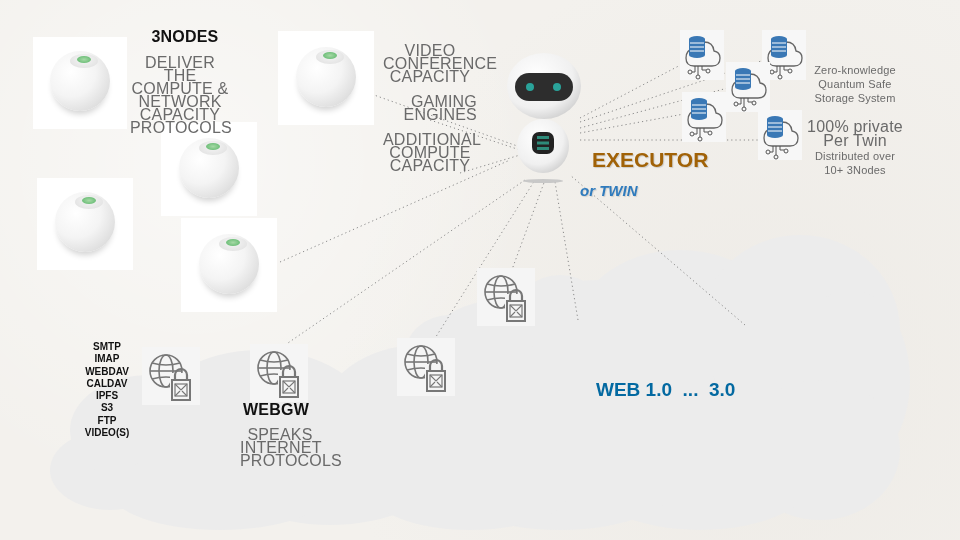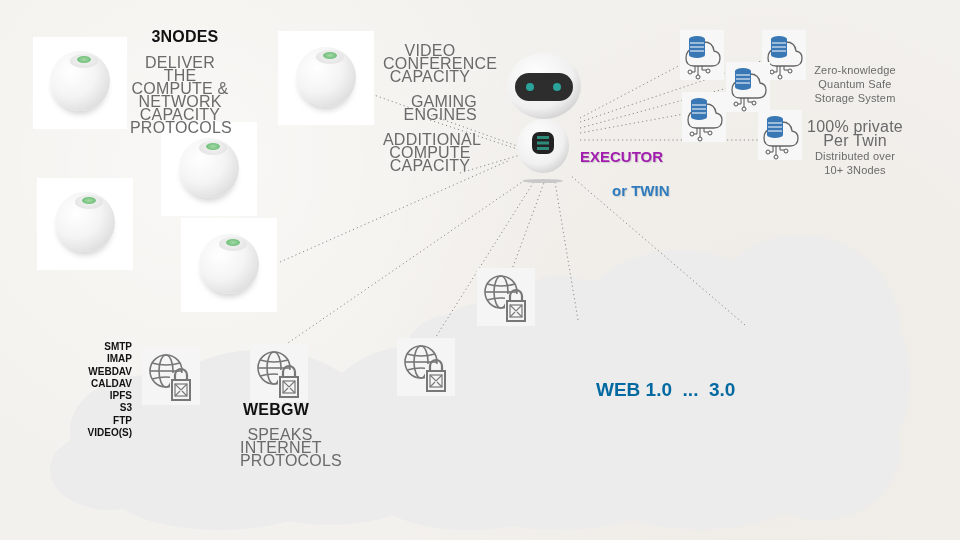--- a/index.html
+++ b/index.html
@@ -27,21 +27,21 @@
   .node-cap {
     position:absolute; border-radius:50%;
     background: radial-gradient(ellipse at 50% 40%, #f6f6f6 0%, #dedede 100%);
   }
   .node-screen {
     position:absolute; border-radius:50%;
     background: radial-gradient(ellipse at 50% 50%, #a6d9a6 0%, #6fbf7a 70%, #58a867 100%);
   }
   .txt { position:absolute; text-align:center; color:#6a6a6a; font-size:16px; line-height:13px; letter-spacing:0.2px; }
   .txt-bold { font-weight:bold; color:#111; }
-  .title-exec { position:absolute; font-weight:bold; font-size:15px; color:#a21caf; text-shadow:1px 1px 1px rgba(0,0,0,0.15); }
+  .title-exec { position:absolute; font-weight:bold; font-size:21px; color:#a16207; text-shadow:1px 1px 1px rgba(0,0,0,0.15);margin-left:12px; }
   .title-twin { position:absolute; font-weight:bold; font-size:15px; color:#2f7bbd; text-shadow:1px 1px 1px rgba(0,0,0,0.12); }
   .web-label { position:absolute; font-weight:bold; font-size:19px; color:#0369a1; }
   .proto-list { position:absolute; text-align:center; font-size:10px; line-height:12.3px; font-weight:bold; color:#111; }
 </style>
 </head>
 <body>
 
 <div class="bg-texture"></div>
 
 <svg class="layer" width="960" height="540">
@@ -153,21 +153,21 @@
   <g>
     <ellipse cx="543" cy="146" rx="26" ry="27" fill="url(#robotShell)"></ellipse>
     <rect x="532" y="132" width="22" height="22" rx="7" fill="#222"></rect>
     <rect x="537" y="136" width="12" height="3" fill="#2e8b7a"></rect>
     <rect x="537" y="141.5" width="12" height="3" fill="#2e8b7a"></rect>
     <rect x="537" y="147" width="12" height="3" fill="#2e8b7a"></rect>
   </g>
   <ellipse cx="543" cy="181" rx="20" ry="2" fill="#c8c8c8"></ellipse>
 </svg>
 <div class="title-exec" style="left:580px;top:148px;">EXECUTOR</div>
-<div class="title-twin" style="left:612px;top:182px;">or TWIN</div>
+<div class="title-twin" style="left:580px;top:182px;font-style:italic;">or TWIN</div>
 
 <svg class="layer" width="960" height="540">
   <defs>
     <g id="dbIcon">
       <rect x="0" y="0" width="44" height="50" fill="#f7f7f7"></rect>
       <path d="M14 18 q-8 2 -8 10 q0 8 8 8 h18 q8 0 8 -8 q0 -6 -6 -7 q-1 -9 -10 -9" fill="none" stroke="#666" stroke-width="1.3"></path>
       <ellipse cx="17" cy="9" rx="8" ry="3" fill="#3a78b5"></ellipse>
       <rect x="9" y="9" width="16" height="16" fill="#3a78b5"></rect>
       <ellipse cx="17" cy="25" rx="8" ry="3" fill="#3a78b5"></ellipse>
       <line x1="10" y1="13" x2="24" y2="13" stroke="#fff" stroke-width="1"></line>
@@ -221,21 +221,21 @@
       <rect x="33" y="37" width="12" height="12" fill="none" stroke="#777" stroke-width="1.2"></rect>
       <path d="M33 37 l6 6 l6 -6 M33 49 l5 -5 M45 49 l-5 -5" fill="none" stroke="#777" stroke-width="1.1"></path>
     </g>
   </defs>
   <use href="#gwIcon" x="142" y="347"></use>
   <use href="#gwIcon" x="250" y="344"></use>
   <use href="#gwIcon" x="397" y="338"></use>
   <use href="#gwIcon" x="477" y="268"></use>
 </svg>
 
-<div class="proto-list" style="left:82px;top:341px;width:50px;text-align:right;">
+<div class="proto-list" style="left:82px;top:341px;width:50px;">
   <div>SMTP</div>
   <div>IMAP</div>
   <div>WEBDAV</div>
   <div>CALDAV</div>
   <div>IPFS</div>
   <div>S3</div>
   <div>FTP</div>
   <div>VIDEO(S)</div>
 </div>
 

